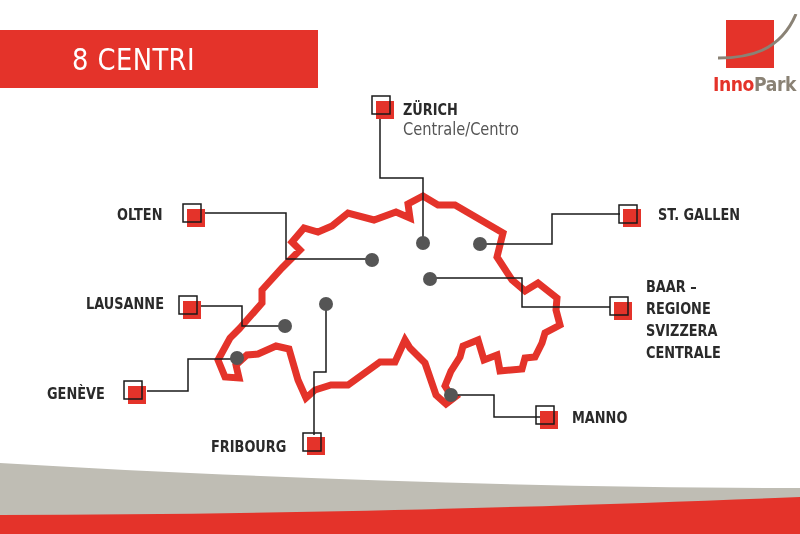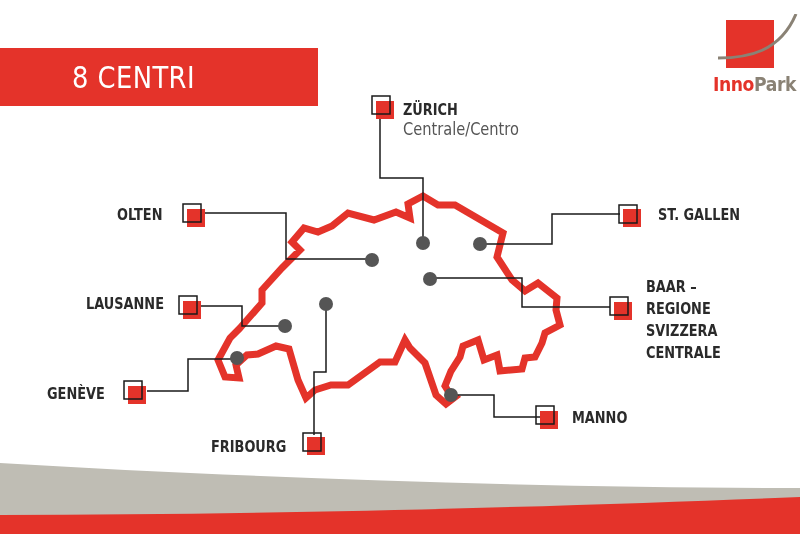--- a/index.html
+++ b/index.html
@@ -2,21 +2,21 @@
 <html><head>
   <meta charset="utf-8">
   <style>
     html, body { margin: 0; padding: 0; }
     body {
       width: 800px; height: 534px; position: relative; overflow: hidden;
       background: #ffffff;
       font-family: "Liberation Sans", "DejaVu Sans", sans-serif;
     }
     .title-band {
-      position: absolute; left: 0; top: 48px; width: 318px; height: 58px;
+      position: absolute; left: 0; top: 30px; width: 318px; height: 58px;
       background: #e4332a;
     }
     .title-text {
       position: absolute; left: 72px; top: 12px;
       color: #ffffff; font-size: 30px; letter-spacing: 0.5px;
       font-family: "DejaVu Sans", sans-serif; font-weight: normal;
       transform: scaleX(0.86); transform-origin: left center;
     }
     .logo { position: absolute; left: 718px; top: 14px; width: 80px; height: 80px; }
     .logo-text {

